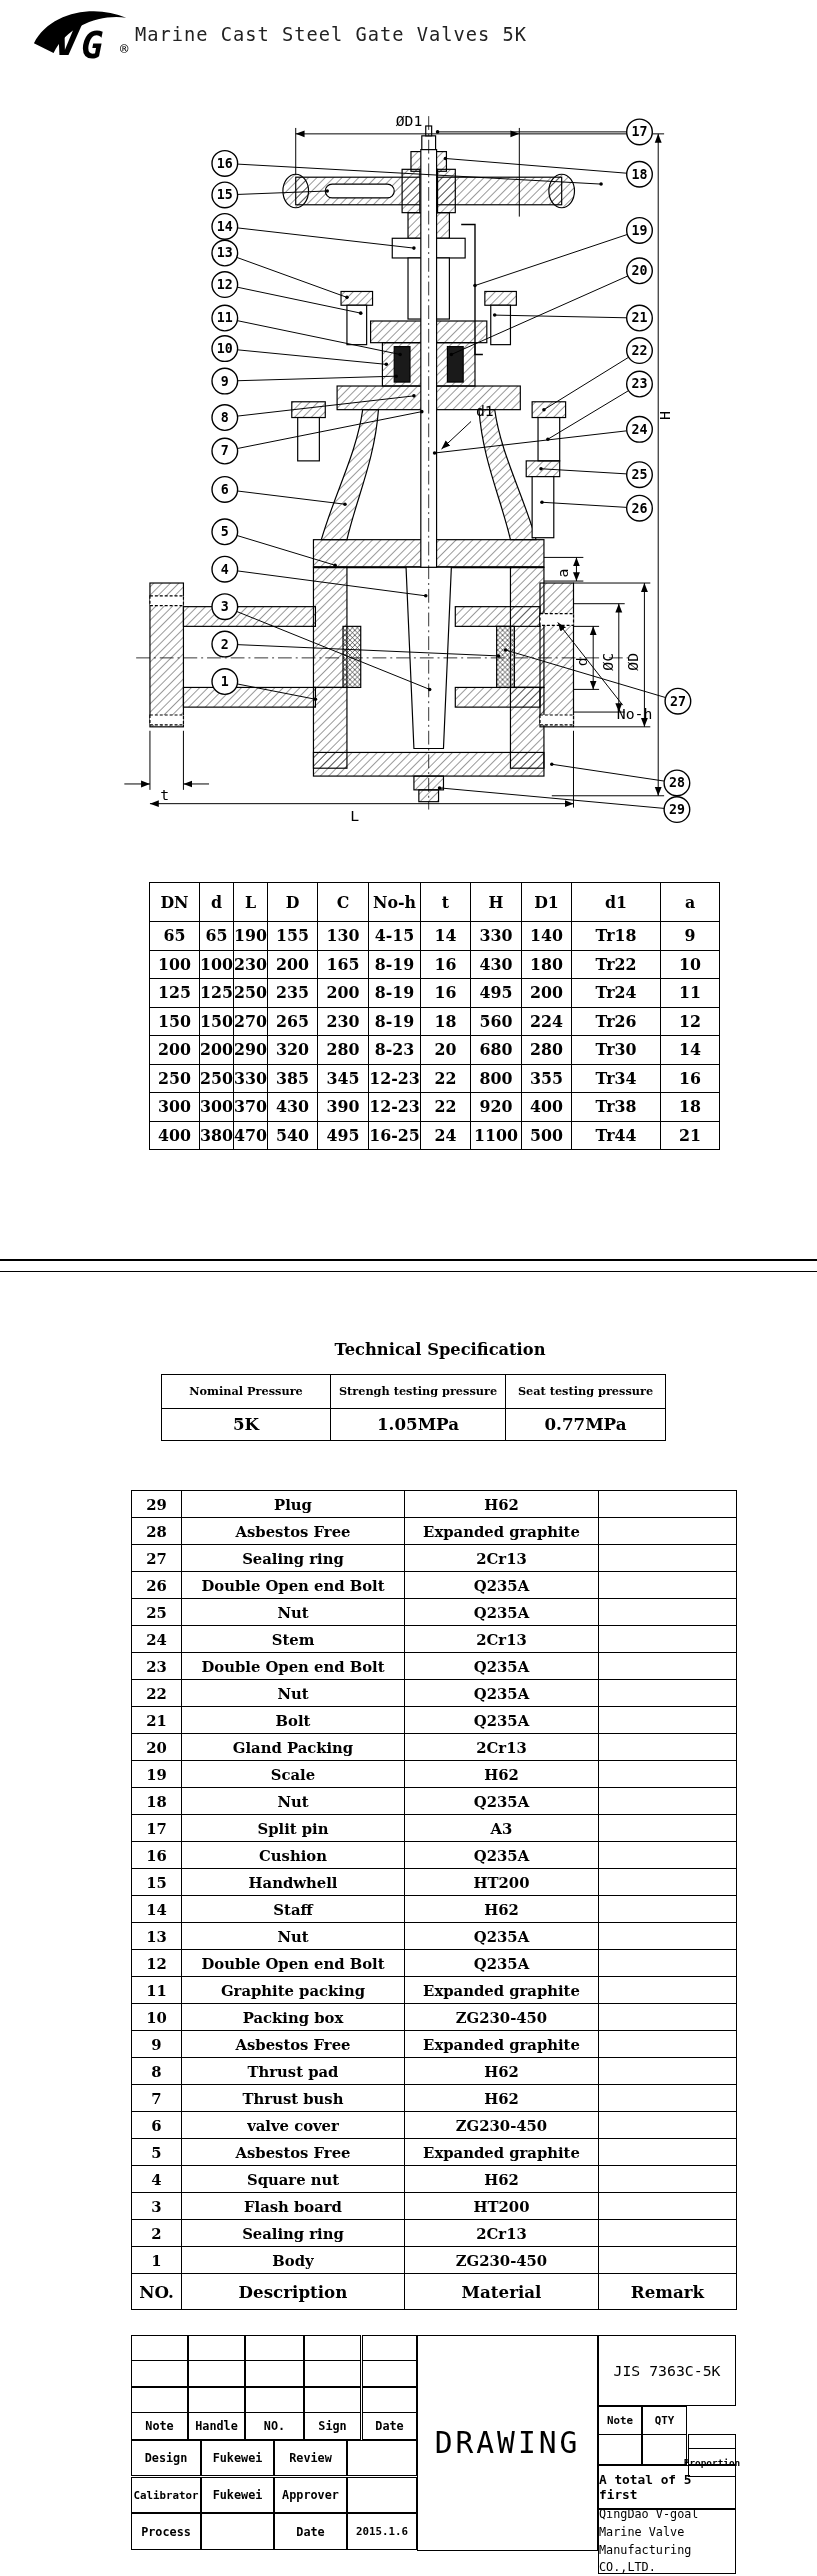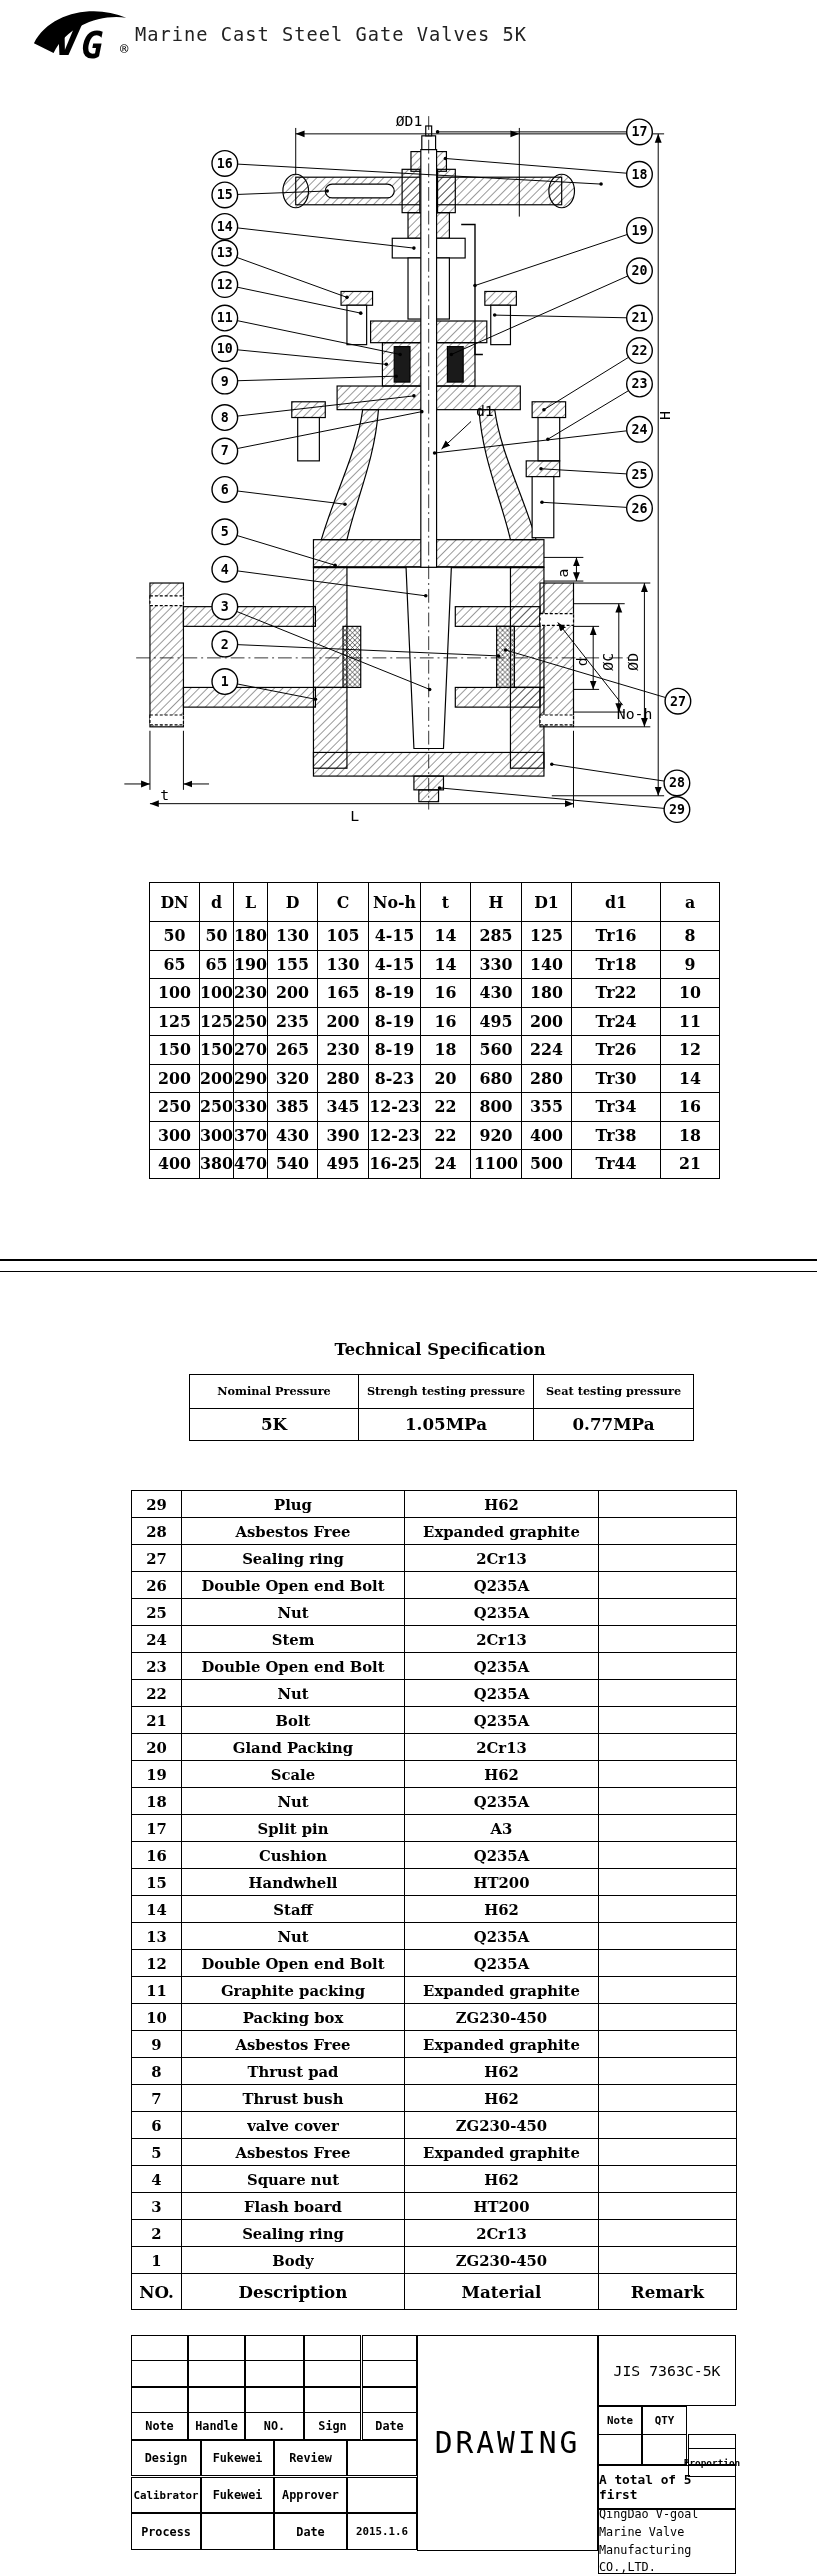--- a/index.html
+++ b/index.html
@@ -386,33 +386,20 @@
           <th>No-h</th>
           <th>t</th>
           <th>H</th>
           <th>D1</th>
           <th>d1</th>
           <th>a</th>
         </tr>
       </thead>
       <tbody>
         <tr>
-          <td>50</td>
-          <td>50</td>
-          <td>180</td>
-          <td>130</td>
-          <td>105</td>
-          <td>4-15</td>
-          <td>14</td>
-          <td>285</td>
-          <td>125</td>
-          <td>Tr16</td>
-          <td>8</td>
-        </tr>
-        <tr>
           <td>65</td>
           <td>65</td>
           <td>190</td>
           <td>155</td>
           <td>130</td>
           <td>4-15</td>
           <td>14</td>
           <td>330</td>
           <td>140</td>
           <td>Tr18</td>
@@ -507,21 +494,21 @@
           <td>1100</td>
           <td>500</td>
           <td>Tr44</td>
           <td>21</td>
         </tr>
       </tbody>
     </table>
   </div>
 
 <div class="abs" id="spec-heading">Technical Specification</div>
-<div class="abs" id="spec-table" style="left:189px;top:1374px;">
+<div class="abs" id="spec-table" style="left:161px;top:1374px;">
     <table>
       <colgroup>
         <col style="width:169px">
         <col style="width:175px">
         <col style="width:160px">
       </colgroup>
       <thead>
         <tr>
           <th>Nominal Pressure</th>
           <th>Strengh testing pressure</th>

